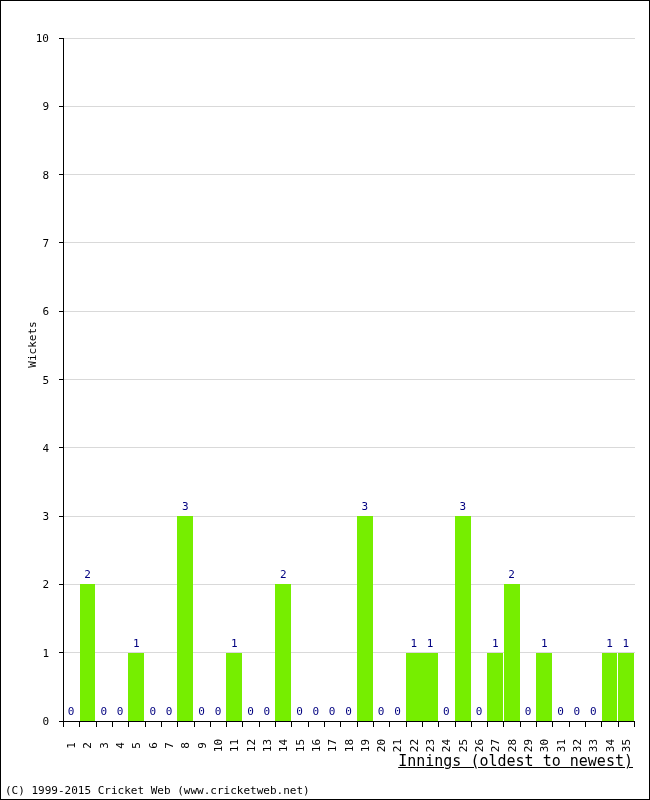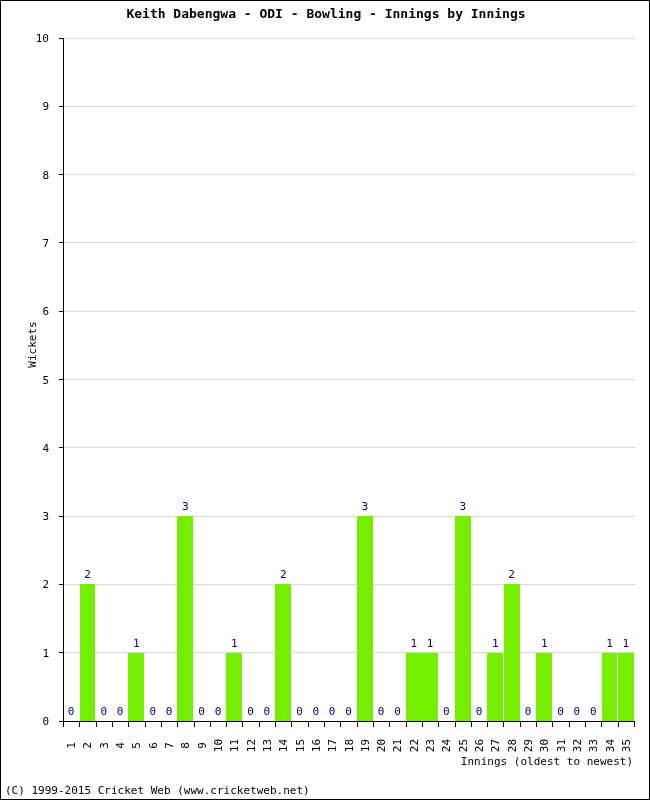--- a/index.html
+++ b/index.html
@@ -156,43 +156,43 @@
     font-size: 11px;
     line-height: 11px;
     white-space: pre;
     transform: rotate(-90deg);
     transform-origin: center center;
   }
   #x-axis-title {
     position: absolute;
     right: 16px;
     top: 755px;
-    font-size: 11px;
+    font-size: 15px;
     line-height: 11px;
     white-space: pre;
     text-align: center;
+    text-decoration: underline;
   }
 
   
   #footer-credit {
     position: absolute;
     left: 4px;
     top: 784px;
     font-size: 11px;
     line-height: 11px;
     white-space: pre;
     color: #000000;
   }
 </style>
 </head>
 <body>
 
 <div id="chart-root">
 
-  <div id="chart-title">Keith Dabengwa - ODI - Bowling - Innings by Innings</div>
 
   <div id="y-axis-labels">
       <div class="ylab" style="top: 678px;">0</div>
       <div class="ylab" style="top: 609.7px;">1</div>
       <div class="ylab" style="top: 541.4px;">2</div>
       <div class="ylab" style="top: 473.1px;">3</div>
       <div class="ylab" style="top: 404.8px;">4</div>
       <div class="ylab" style="top: 336.5px;">5</div>
       <div class="ylab" style="top: 268.2px;">6</div>
       <div class="ylab" style="top: 199.9px;">7</div>

